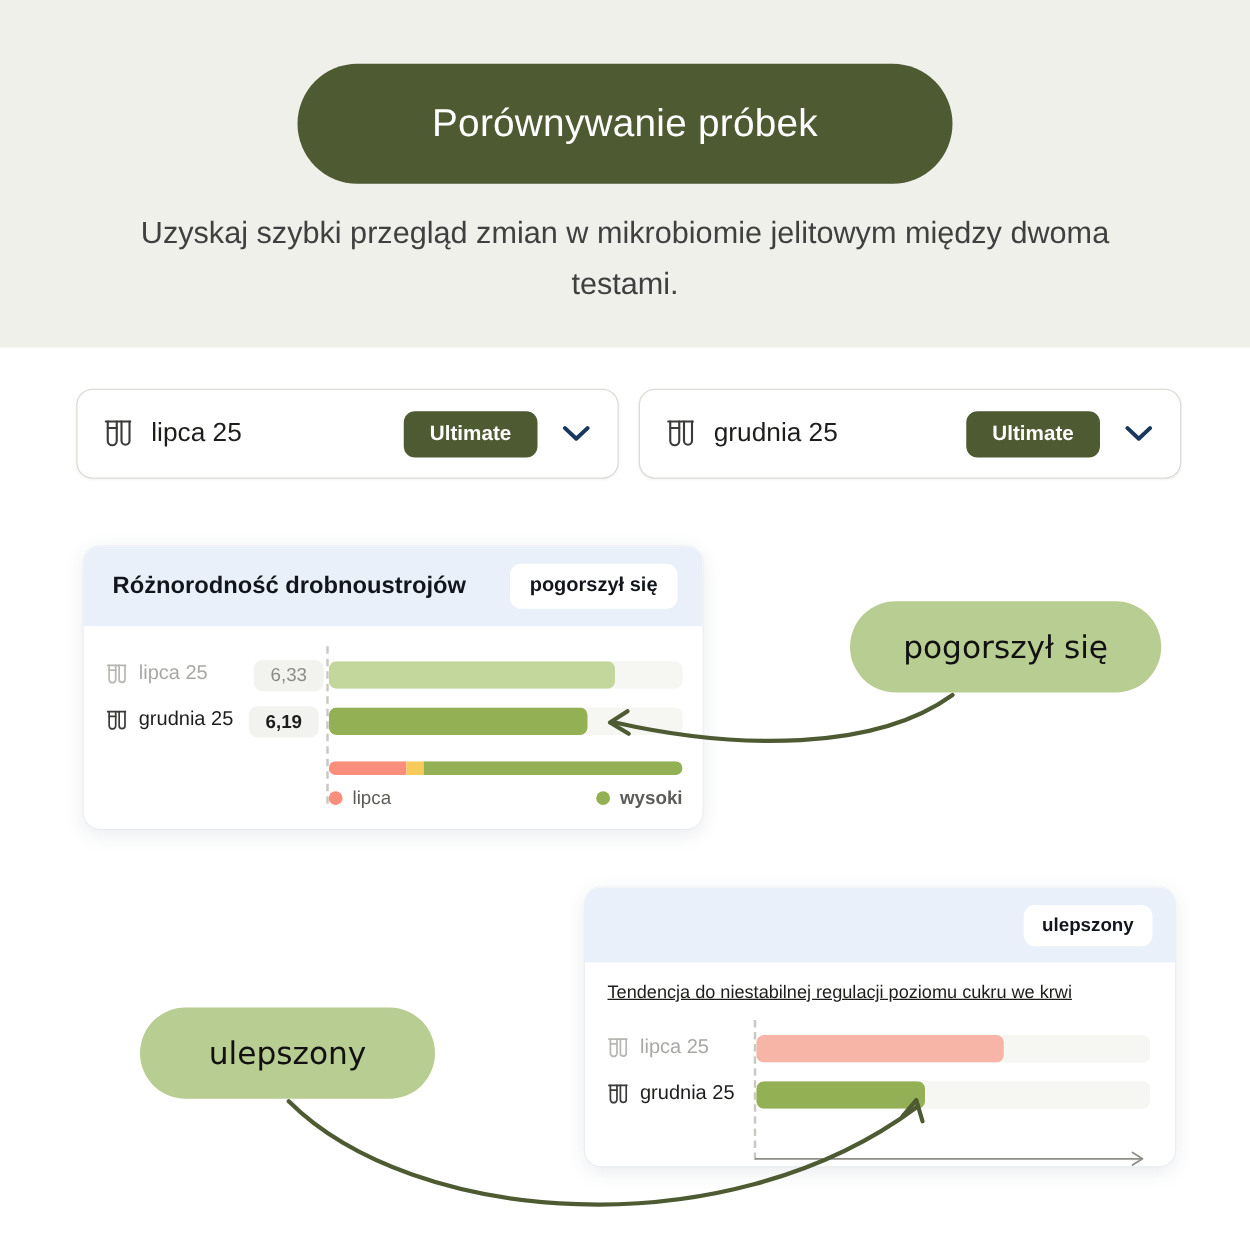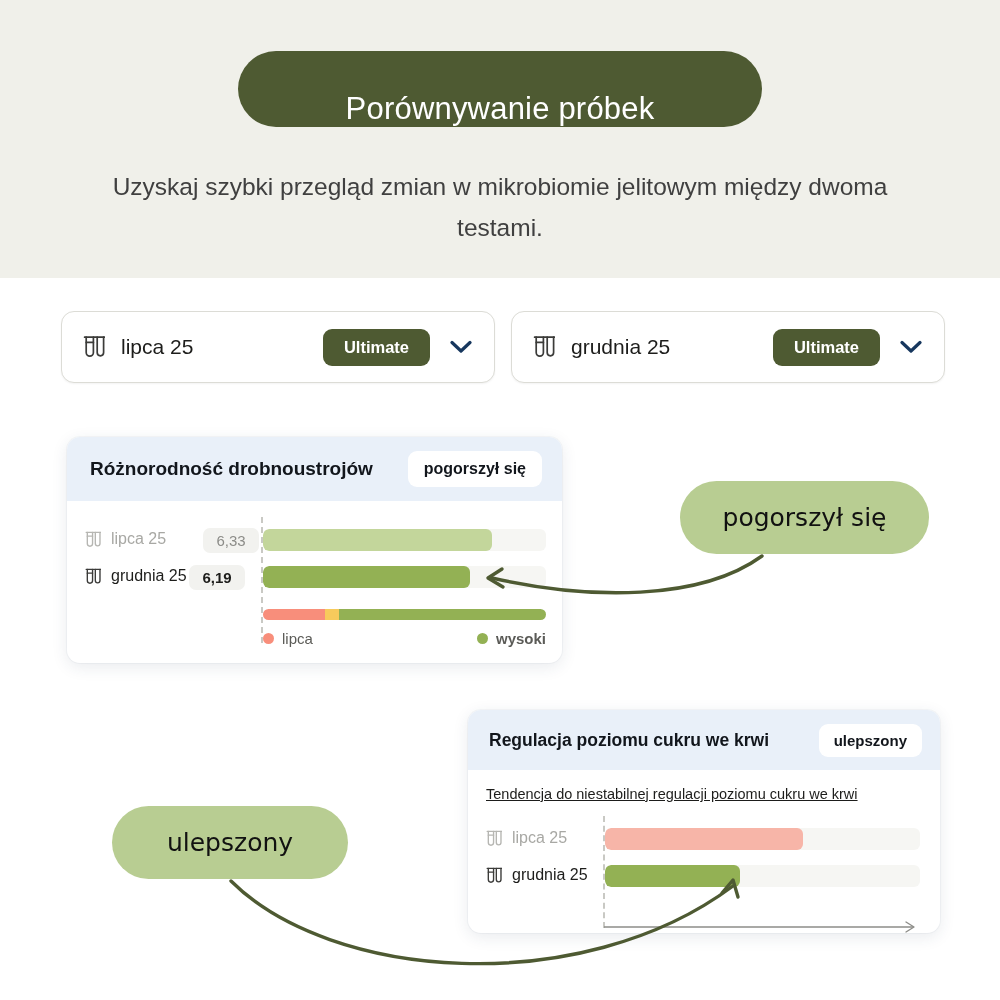--- a/index.html
+++ b/index.html
@@ -16,25 +16,25 @@
   
   #hero-band {
     position: absolute;
     left: 0; top: 0;
     width: 1000px; height: 278px;
     background: #f0f0ea;
   }
   #title-pill {
     position: absolute;
     left: 238px; top: 51px;
-    width: 524px; height: 76px;
+    width: 524px; height: 96px;
     border-radius: 48px;
     background: #4e5a32;
     display: flex;
-    align-items: flex-end;
+    align-items: center;
     justify-content: center;
   }
   #title-pill-text {
     color: #ffffff;
     font-size: 31px;
     font-weight: 400;
     letter-spacing: 0.2px;
     font-family: "Liberation Sans", sans-serif;
   }
   #hero-subtitle {
@@ -316,21 +316,21 @@
             <path d="M3.2 3.2 V18.6 a3.6 3.6 0 0 0 7.2 0 V3.2"></path>
             <path d="M1.6 3.2 H12"></path>
               <path d="M3.2 8.4 H10.4"></path>
             <path d="M14.2 3.2 V18.6 a3.2 3.2 0 0 0 6.4 0 V3.2"></path>
             <path d="M12.8 3.2 H21.6"></path>
           </g>
         </svg>
       </span>
       <span class="row-label strong">grudnia 25</span>
     </div>
-    <div class="val-chip strong" style="left:122px; top:64px; width:36px;">6,19</div>
+    <div class="val-chip strong" style="left:132px; top:64px; width:36px;">6,19</div>
     <div class="track" style="left:196px; top:65px; width:283px; height:22px;">
       <div class="fill" style="width:73%; background:#93b154;"></div>
     </div>
 
     <div id="grad-bar" style="left:196px; top:108px; width:283px;">
       <div id="grad-seg-low" style="width:22%;"></div>
       <div id="grad-seg-mid" style="width:5%;"></div>
       <div id="grad-seg-high" style="width:73%;"></div>
     </div>
 
@@ -341,21 +341,20 @@
     <div class="legend-item" style="left:410px; top:129px;font-weight:bold;">
       <span class="legend-dot" style="background:#93b154;"></span>
       <span>wysoki</span>
     </div>
 
   </div>
 </div>
 
 <div id="card-glucose" class="card">
   <div class="card-header">
-    <span class="card-title">Regulacja poziomu cukru we krwi</span>
     <span class="card-badge">ulepszony</span>
   </div>
   <div class="card-body">
 
     <div class="card-note">Tendencja do niestabilnej regulacji poziomu cukru we krwi</div>
 
     <div class="dashline" style="left:135px; top:46px; height:112px;"></div>
 
     <div class="bar-row" style="left:18px; top:55px;">
       <span class="row-icon">

